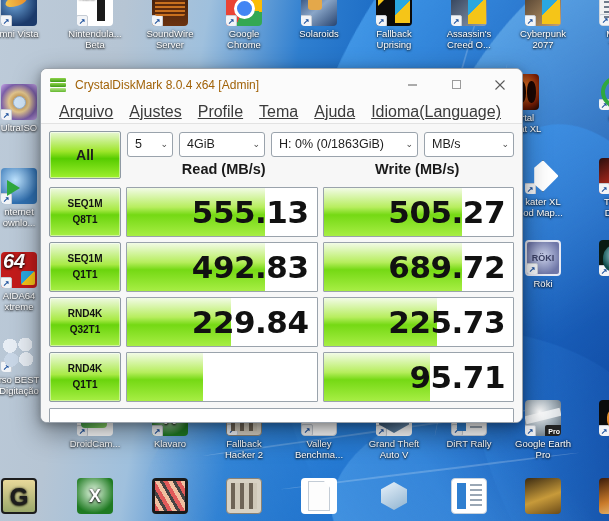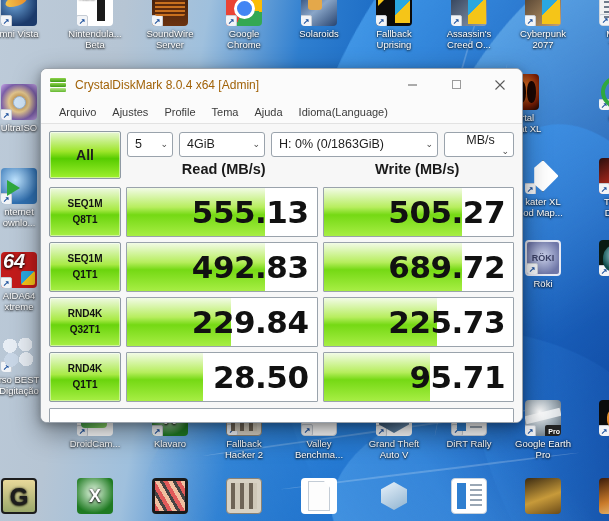--- a/index.html
+++ b/index.html
@@ -170,21 +170,21 @@
     font-size:12px; color:#5a5a5a; flex:0 0 auto;
   }
   .wbtn svg { display:block; }
 
   .menubar {
     height:24px; display:flex; align-items:center; gap:0;
     padding:0 10px; border-bottom:1px solid #e2e2e2; flex:0 0 auto;
     background:#fbfbfb;
   }
   .menubar span {
-    font-size:11px; color:#3b3b3b; padding:2px 8px; white-space:nowrap;
+    font-size:16px; color:#3b3b3b; padding:2px 8px; white-space:nowrap;text-decoration:underline;
   }
 
   .body {
     flex:1 1 auto; padding:7px 8px 8px; display:flex; flex-direction:column;
     background:#f7f7f7;
   }
 
   
   .controls { display:flex; align-items:flex-start; gap:6px; height:54px; }
   .allcol { width:72px; flex:0 0 auto; }
@@ -198,21 +198,21 @@
   .selrow { flex:1 1 auto; display:flex; gap:6px; align-items:center; height:26px; }
   .sel {
     height:25px; border:1px solid #9aa3ac; border-radius:3px; background:#fff;
     display:flex; align-items:center; padding:0 4px 0 7px;
     font-size:12.5px; color:#1e1e1e; position:relative; white-space:nowrap;
   }
   .sel .caret { margin-left:auto; padding-left:8px; color:#4a4a4a; font-size:9px; line-height:1; }
   .sel-count { width:46px; }
   .sel-size  { width:86px; }
   .sel-drive { flex:1 1 auto; min-width:0; overflow:hidden; }
-  .sel-unit  { width:70px;flex-direction:column; }
+  .sel-unit  { width:90px; }
 
   
   .headrow { display:flex; margin-top:2px; height:22px; }
   .head-cell {
     flex:1 1 0; text-align:center; font-size:14.5px; font-weight:bold; color:#1a1a1a;
   }
 
   
   .rows { display:flex; flex-direction:column; gap:5px; margin-top:2px; }
   .row { display:flex; gap:5px; height:50px; }
@@ -588,21 +588,20 @@
         </div>
       </div>
 
       <div class="row">
         <div class="rowlabel">
           <span>RND4K</span>
           <span>Q1T1</span>
         </div>
         <div class="cell">
           <div class="fill" style="width: 40%;"></div>
-          <div class="val">28.50</div>
         </div>
         <div class="cell">
           <div class="fill" style="width: 56%;"></div>
           <div class="val">95.71</div>
         </div>
       </div>
 
     </div>
 
     <div class="statusbar"></div>

